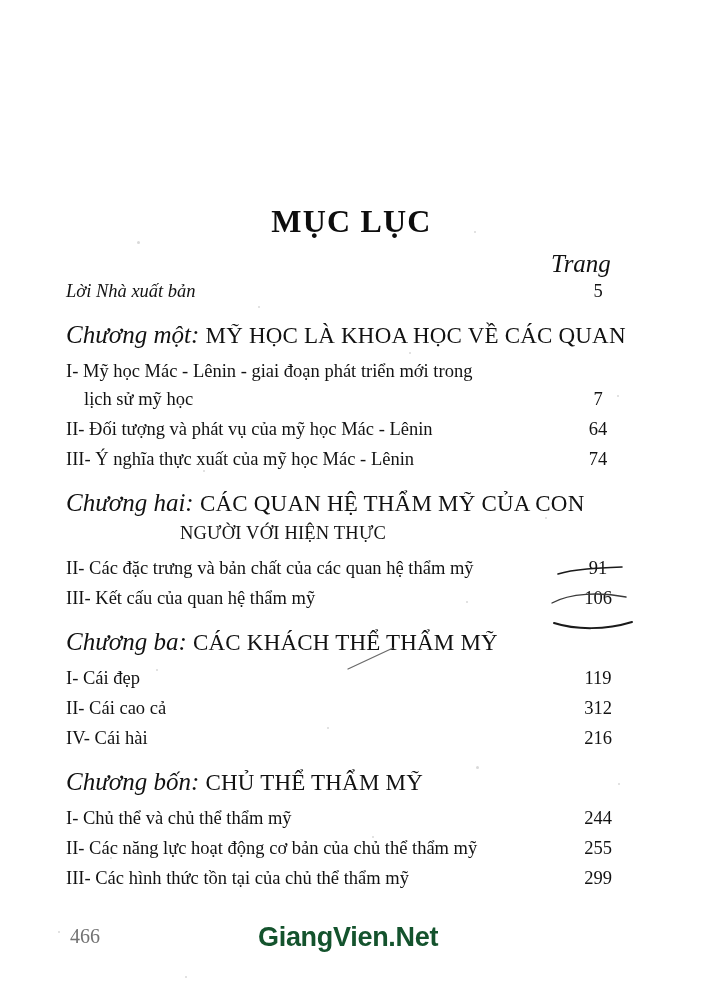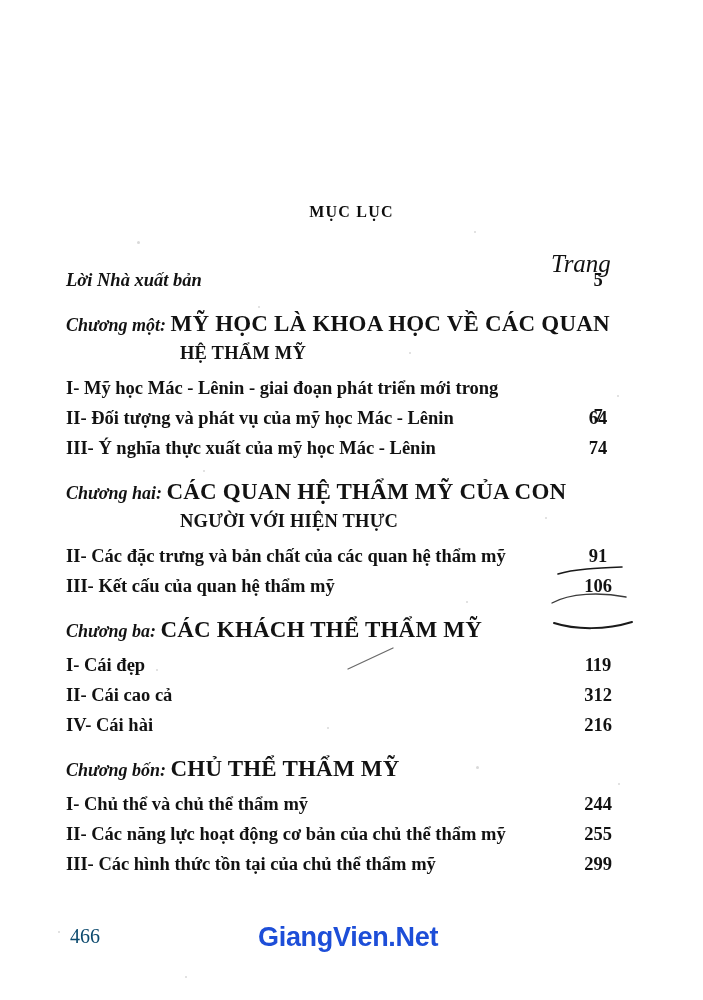--- a/index.html
+++ b/index.html
@@ -21,45 +21,44 @@
     inset: 0;
   }
 
   
   .doc-title {
     position: absolute;
     top: 203px;
     left: 0;
     width: 703px;
     text-align: center;
-    font-size: 16px;
+    font-size: 32px;
     font-weight: bold;
     letter-spacing: 1.2px;
     color: #0d0d0d;
   }
 
   
   .col-header {
     position: absolute;
     top: 250px;
     left: 536px;
     width: 90px;
     text-align: center;
     font-style: italic;
     font-size: 25px;
     color: #111;
   }
 
   
   .toc {
     position: absolute;
-    top: 266px;
+    top: 277px;
     left: 66px;
     width: 580px;
-    font-weight: bold;
   }
 
   .row {
     position: relative;
     min-height: 28px;
   }
 
   .row .label {
     display: block;
     font-size: 18.5px;
@@ -82,21 +81,21 @@
     font-style: italic;
   }
 
   
   .row.chapter {
     margin-top: 16px;
     margin-bottom: 6px;
   }
   .row.chapter .chap-name {
     font-style: italic;
-    font-size: 18px;
+    font-size: 25px;
   }
   .row.chapter .chap-title {
     font-size: 23px;
     letter-spacing: 0.2px;
   }
   .row.chapter .chap-title-2 {
     display: block;
     font-size: 18.5px;
     letter-spacing: 0.2px;
     margin-left: 114px;
@@ -111,31 +110,31 @@
     display: block;
     margin-left: 18px;
   }
 
   
   .folio {
     position: absolute;
     top: 925px;
     left: 70px;
     font-size: 20px;
-    color: #0c4a6e;
+    color: #737373;
   }
 
   .watermark {
     position: absolute;
     top: 922px;
     left: 258px;
     font-family: "Liberation Sans", "DejaVu Sans", sans-serif;
     font-size: 27px;
     font-weight: bold;
-    color: #1d4ed8;
+    color: #14532d;
     letter-spacing: -0.3px;
   }
 
   
   .pen {
     position: absolute;
     pointer-events: none;
   }
 
   
@@ -173,25 +172,25 @@
   <div class="col-header">Trang</div>
 
   <div class="toc">
 
     <div class="row italic entry">
       <span class="label">Lời Nhà xuất bản</span>
       <span class="pageno">5</span>
     </div>
 
     <div class="row chapter">
-      <span class="label"><span class="chap-name">Chương một: </span><span class="chap-title">MỸ HỌC LÀ KHOA HỌC VỀ CÁC QUAN</span><span class="chap-title-2">HỆ THẨM MỸ</span></span>
-    </div>
-
-    <div class="row entry">
-      <span class="label"><span>I- Mỹ học Mác - Lênin - giai đoạn phát triển mới trong</span></span>
+      <span class="label"><span class="chap-name">Chương một: </span><span class="chap-title">MỸ HỌC LÀ KHOA HỌC VỀ CÁC QUAN</span></span>
+    </div>
+
+    <div class="row entry">
+      <span class="label"><span>I- Mỹ học Mác - Lênin - giai đoạn phát triển mới trong</span><span class="wrap">lịch sử mỹ học</span></span>
       <span class="pageno" style="top:28px;">7</span>
     </div>
 
     <div class="row entry">
       <span class="label">II- Đối tượng và phát vụ của mỹ học Mác - Lênin</span>
       <span class="pageno">64</span>
     </div>
 
     <div class="row entry">
       <span class="label">III- Ý nghĩa thực xuất của mỹ học Mác - Lênin</span>

